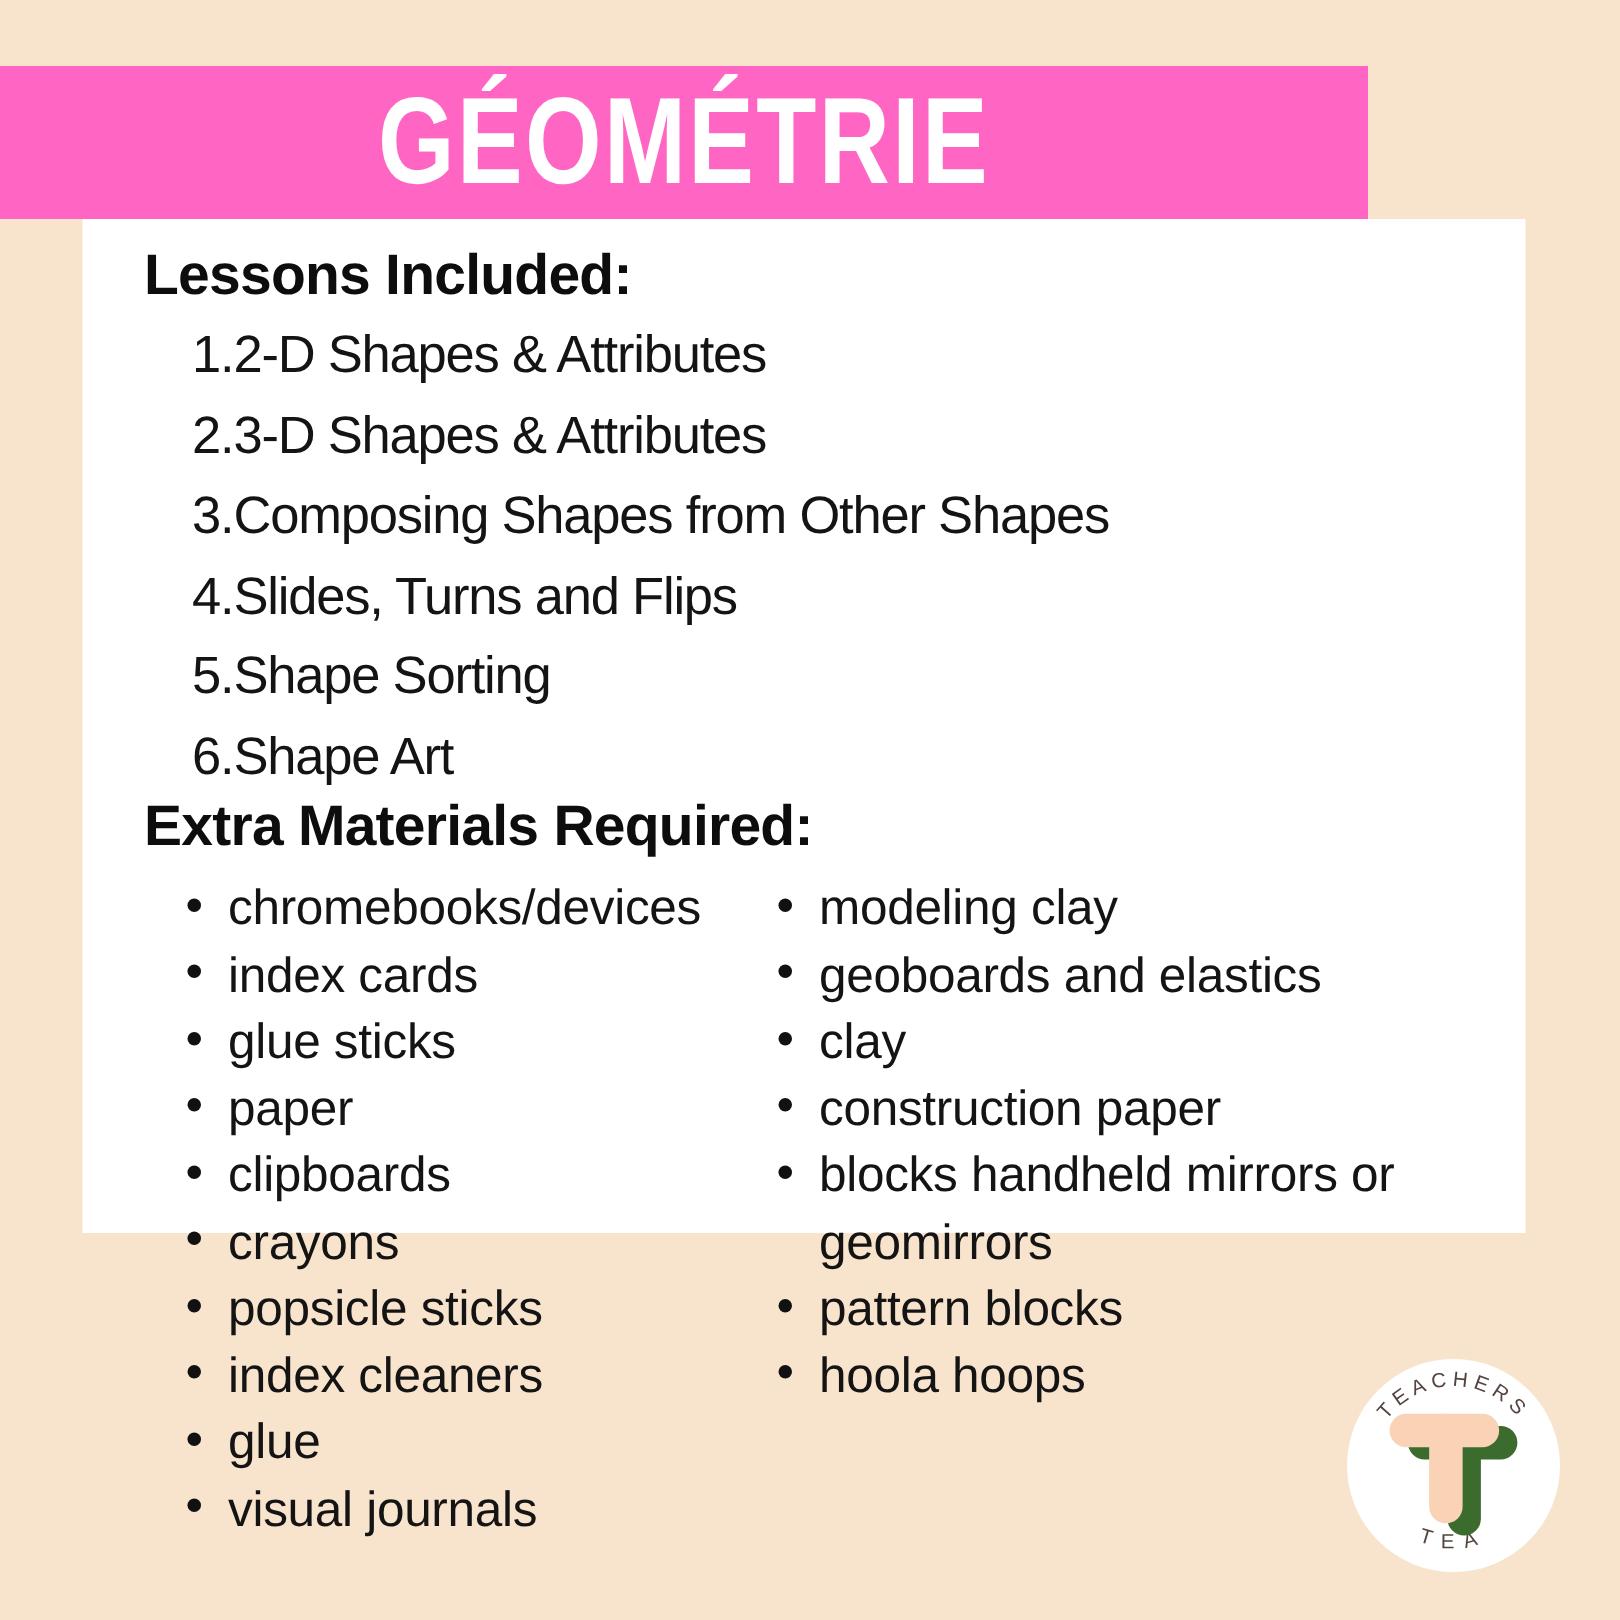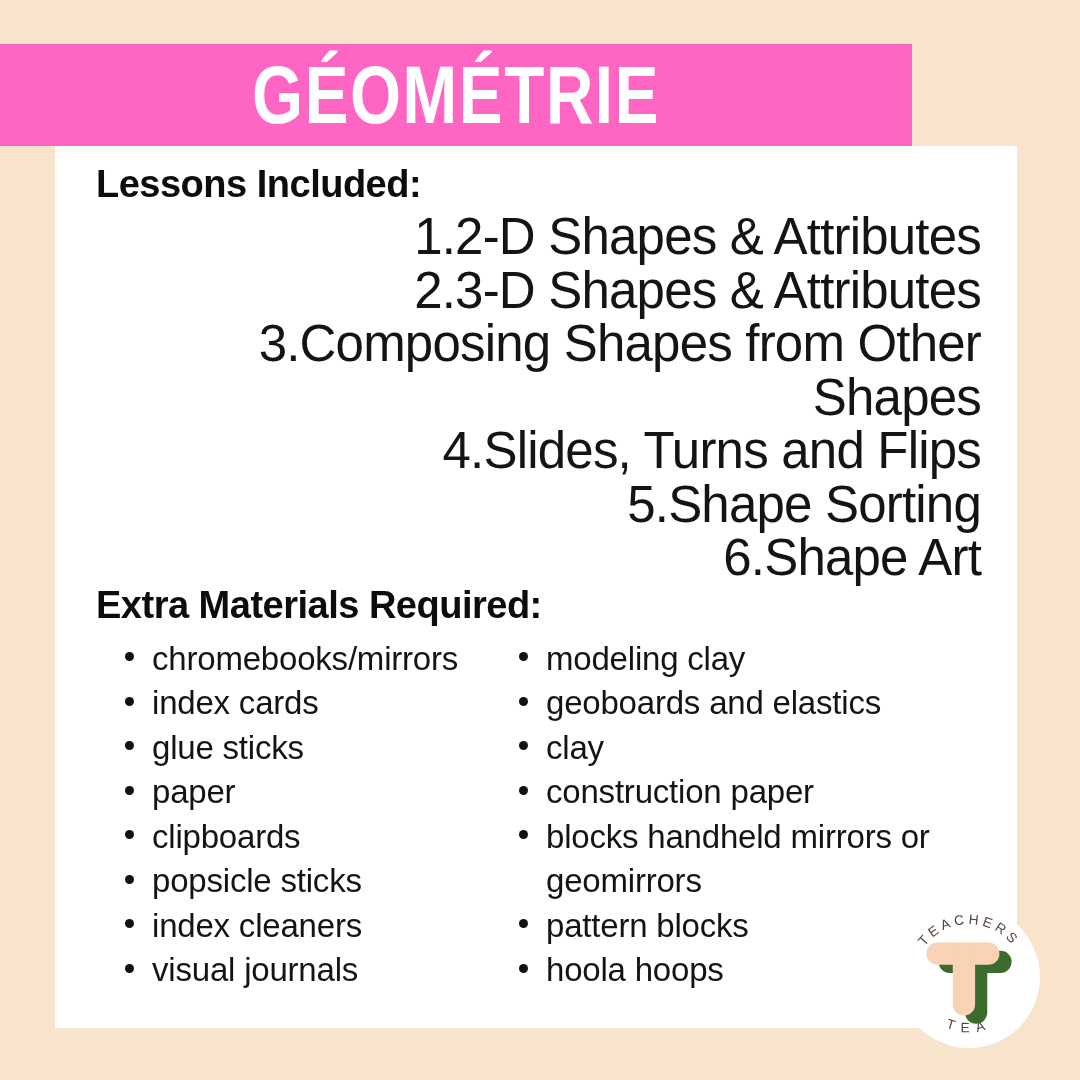--- a/index.html
+++ b/index.html
@@ -29,38 +29,37 @@
   .banner-title{
     color:#fff;
     font-size:82px;font-weight:bold;
     letter-spacing:2px;
     display:inline-block;
     transform:scaleX(0.80);
     transform-origin:center;
     white-space:nowrap;
   }
   .card{
-    position:absolute;left:55px;top:146px;width:962px;height:882px;
+    position:absolute;left:55px;top:146px;width:962px;height:676px;
     background:var(--card_white);
     padding:12px 36px 0 41px;
   }
   .section-heading{
     font-size:38px;font-weight:bold;letter-spacing:-0.5px;
     line-height:52px;
     color:#0d0d0d;
   }
   .heading-extra{margin-top:-6px;}
   ol.lessons{
     list-style:none;
     counter-reset:lesson;
     margin-left:32px;
-    font-size:51px;
+    font-size:35px;
     letter-spacing:-0.8px;
     line-height:53.5px;
-    text-align:right;
   }
   ol.lessons li::before{
     counter-increment:lesson;
     content:counter(lesson) ".";
   }
   .columns{
     display:flex;
     margin-top:6px;
     margin-left:26px;
   }
@@ -108,27 +107,29 @@
       <li>Composing Shapes from Other Shapes</li>
       <li>Slides, Turns and Flips</li>
       <li>Shape Sorting</li>
       <li>Shape Art</li>
     </ol>
 
     <div class="section-heading heading-extra">Extra Materials Required:</div>
 
     <div class="columns">
       <ul class="col col-left">
-        <li>chromebooks/mirrors</li>
+        <li>chromebooks/devices</li>
         <li>index cards</li>
         <li>glue sticks</li>
         <li>paper</li>
         <li>clipboards</li>
+        <li>crayons</li>
         <li>popsicle sticks</li>
         <li>index cleaners</li>
+        <li>glue</li>
         <li>visual journals</li>
       </ul>
       <ul class="col col-right">
         <li>modeling clay</li>
         <li>geoboards and elastics</li>
         <li>clay</li>
         <li>construction paper</li>
         <li>blocks handheld mirrors or geomirrors</li>
         <li>pattern blocks</li>
         <li>hoola hoops</li>

